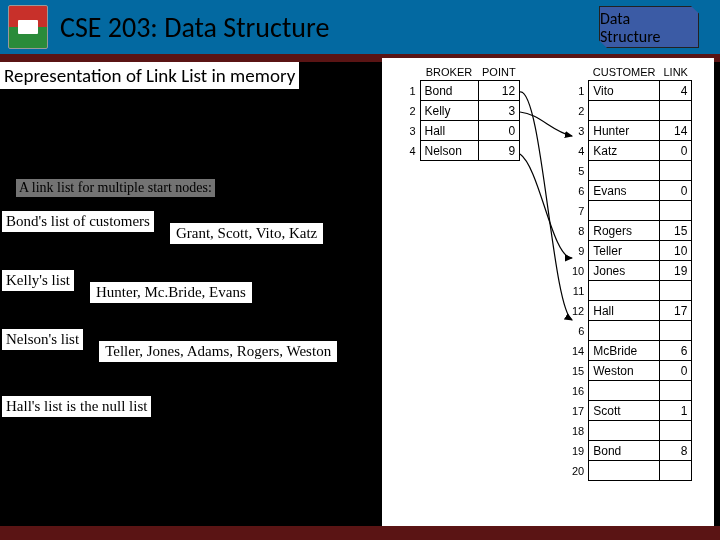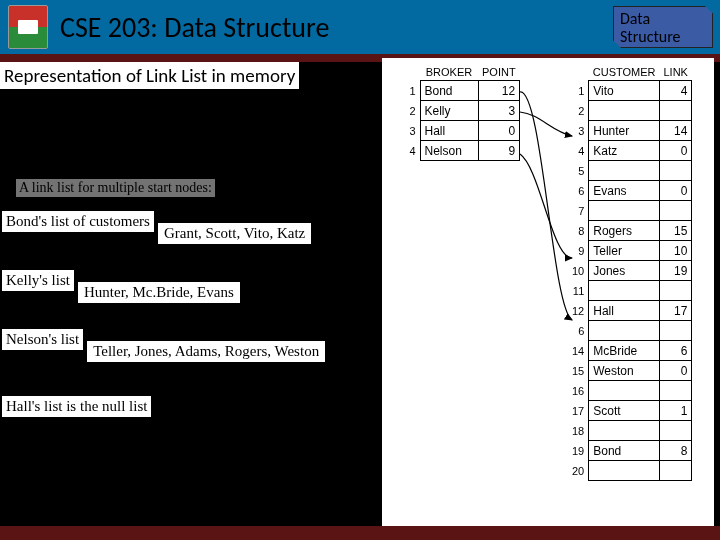--- a/index.html
+++ b/index.html
@@ -37,30 +37,30 @@
     background: #fff;
     border-radius: 1px;
   }
   .course-title {
     font-size: 28px;
     color: #000;
     font-weight: 400;
   }
   .badge {
     position: absolute;
-    right: 7px;
+    right: 21px;
     top: 6px;
     width: 100px;
     height: 42px;
     background: #3b5ba5;
     border: 1px solid #222;
     color: #000;
     font-size: 16px;
     line-height: 1.1;
-    padding: 3px 6px;
+    padding: 3px 0;
     clip-path: polygon(0 0, 92% 0, 100% 18%, 100% 100%, 8% 100%, 0 82%);
   }
   .maroon-bar {
     background: #5a1414;
     height: 8px;
   }
   .subtitle {
     background: #fff;
     display: inline-block;
     font-size: 19px;
@@ -100,21 +100,21 @@
     padding: 2px 4px;
     color: #000;
     white-space: nowrap;
   }
   .list-items {
     background: #fff;
     font-family: 'Comic Sans MS', cursive;
     font-size: 15px;
     padding: 2px 6px;
     color: #000;
-    margin-left: 4px;
+    margin-left: 16px;
     margin-top: 12px;
   }
   .null-list {
     background: #fff;
     font-family: 'Comic Sans MS', cursive;
     font-size: 15px;
     padding: 2px 4px;
     color: #000;
     display: inline-block;
     margin-top: 8px;

